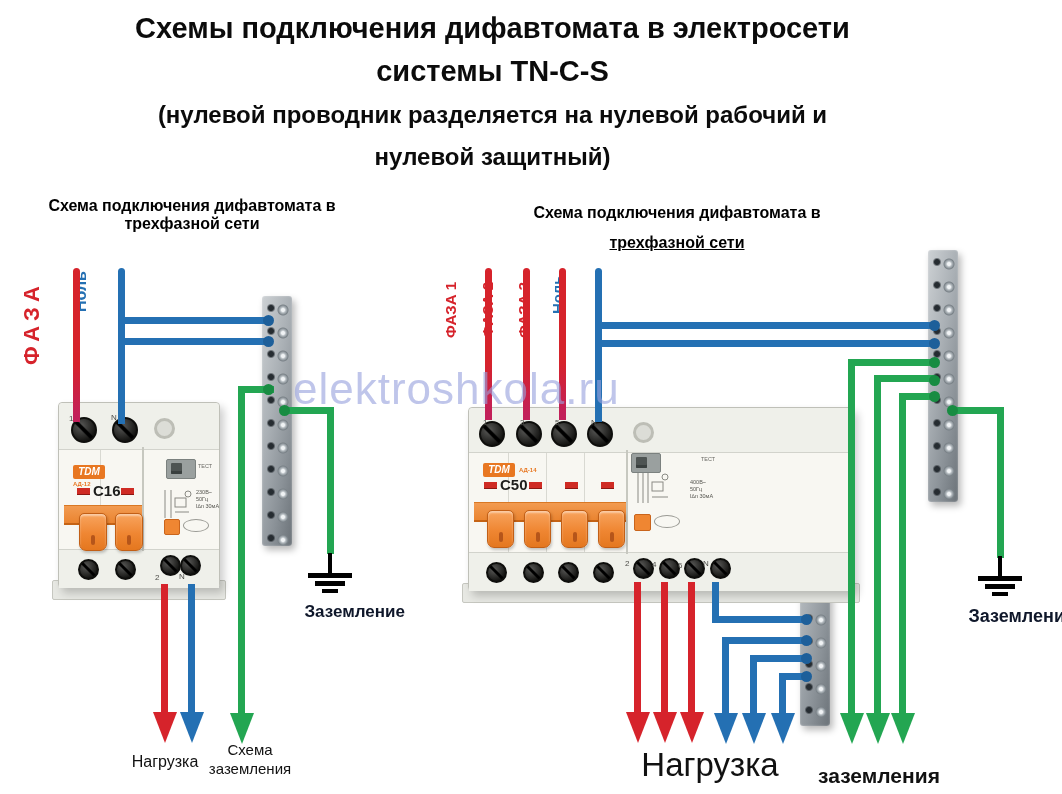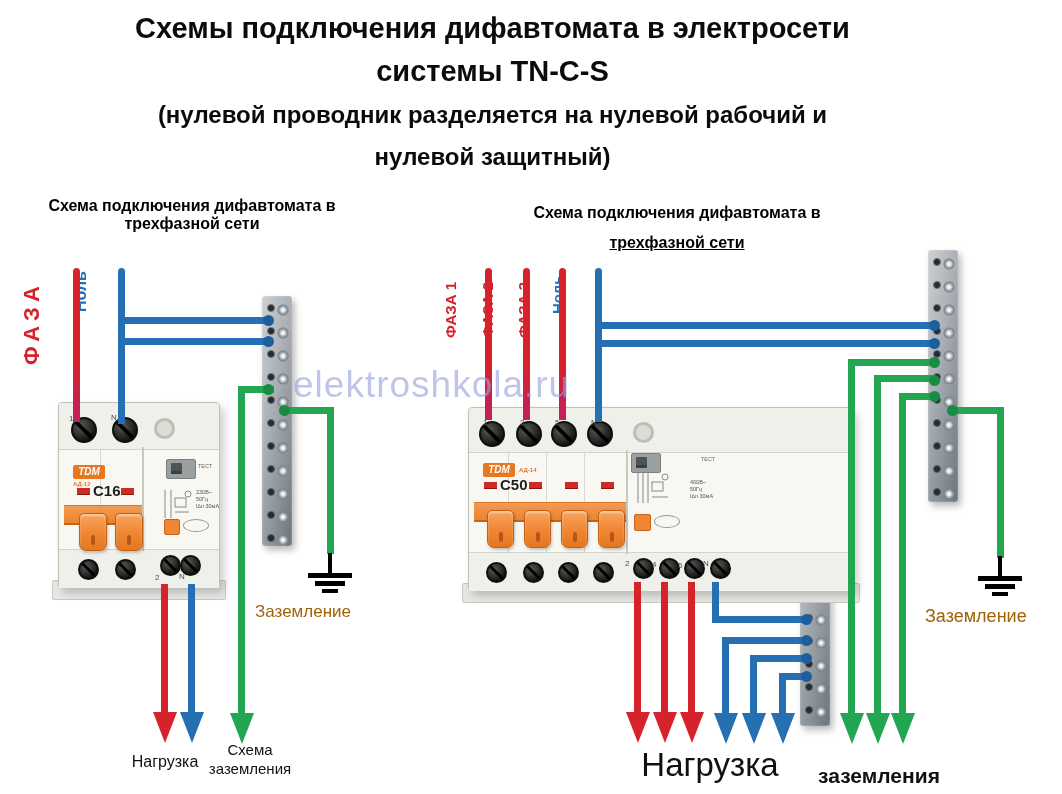--- a/index.html
+++ b/index.html
@@ -4,21 +4,21 @@
 <style>
   html,body{margin:0;padding:0;background:#fff;}
   .canvas{position:relative;width:1062px;height:794px;background:#fff;overflow:hidden;
           font-family:"Liberation Sans", sans-serif;color:#0c0c0c;}
   
   .title-line{position:absolute;left:0;width:985px;text-align:center;font-weight:bold;color:#0b0b0b;}
   .t-big{font-size:29px;letter-spacing:0px;}
   .t-sub{font-size:24px;}
   .h2line{position:absolute;width:344px;text-align:center;font-weight:bold;font-size:16px;line-height:18px;color:#000;}
   
-  .watermark{position:absolute;left:293px;top:364px;font-size:37px;letter-spacing:1px;
+  .watermark{position:absolute;left:293px;top:364px;font-size:44px;letter-spacing:1px;
              color:var(--c-watermark,#99a3de);opacity:.62;z-index:50;white-space:nowrap;}
   
   .wv{position:absolute;width:7px;background:var(--c-neutral,#2470b3);z-index:5;}
   .wh{position:absolute;height:7px;background:var(--c-neutral,#2470b3);z-index:5;}
   .wp{background:linear-gradient(180deg,var(--c-phase,#d6232b) 0%,var(--c-phase,#d6232b) 62%,#c2205a 96%);}
   .wp-solid{background:var(--c-phase,#d6232b);}
   .wn{background:var(--c-neutral,#2470b3);}
   .wg{background:var(--c-ground,#23a652);}
   .cap{border-radius:4px 4px 0 0;}
   .arrow{position:absolute;width:0;height:0;border-left:12px solid transparent;
@@ -41,21 +41,21 @@
       linear-gradient(100deg,#cdd1d4 0%,#aab0b5 40%,#8a9197 72%,#6b7278 100%);
     background-size:30px 23px,30px 23px,100% 100%;
     background-repeat:repeat-y,repeat-y,no-repeat;
     box-shadow:3px 4px 7px rgba(0,0,0,.28), inset 0 0 2px rgba(255,255,255,.5);}
   
   .earth{position:absolute;width:44px;height:42px;z-index:5;}
   .earth .stem{position:absolute;left:20px;top:0;width:4px;height:20px;background:#000;}
   .earth .b1{position:absolute;left:0;top:20px;width:44px;height:5px;background:#000;}
   .earth .b2{position:absolute;left:7px;top:28px;width:30px;height:5px;background:#000;}
   .earth .b3{position:absolute;left:14px;top:36px;width:16px;height:4px;background:#000;}
-  .gnd-label{position:absolute;width:150px;text-align:left;font-weight:normal;color:#a16207;}
+  .gnd-label{position:absolute;width:150px;text-align:right;font-weight:bold;color:#0f172a;}
   
   .breaker{position:absolute;z-index:4;}
   .bk-rail{position:absolute;left:-6px;width:calc(100% + 12px);height:18px;background:#e7e8e3;
            border:1px solid #c6c7c0;border-radius:2px;}
   .bk-body{position:absolute;left:0;top:0;width:100%;height:186px;background:#f8f7f2;
            border:1px solid #bfc0b8;border-radius:4px;box-shadow:4px 5px 9px rgba(0,0,0,.20);}
   .bk-strip{position:absolute;left:0;width:100%;background:#eff0ea;}
   .screw{position:absolute;border-radius:50%;z-index:7;
     background:
       linear-gradient(45deg, rgba(0,0,0,0) 42%, #000 46% 54%, rgba(0,0,0,0) 58%),

